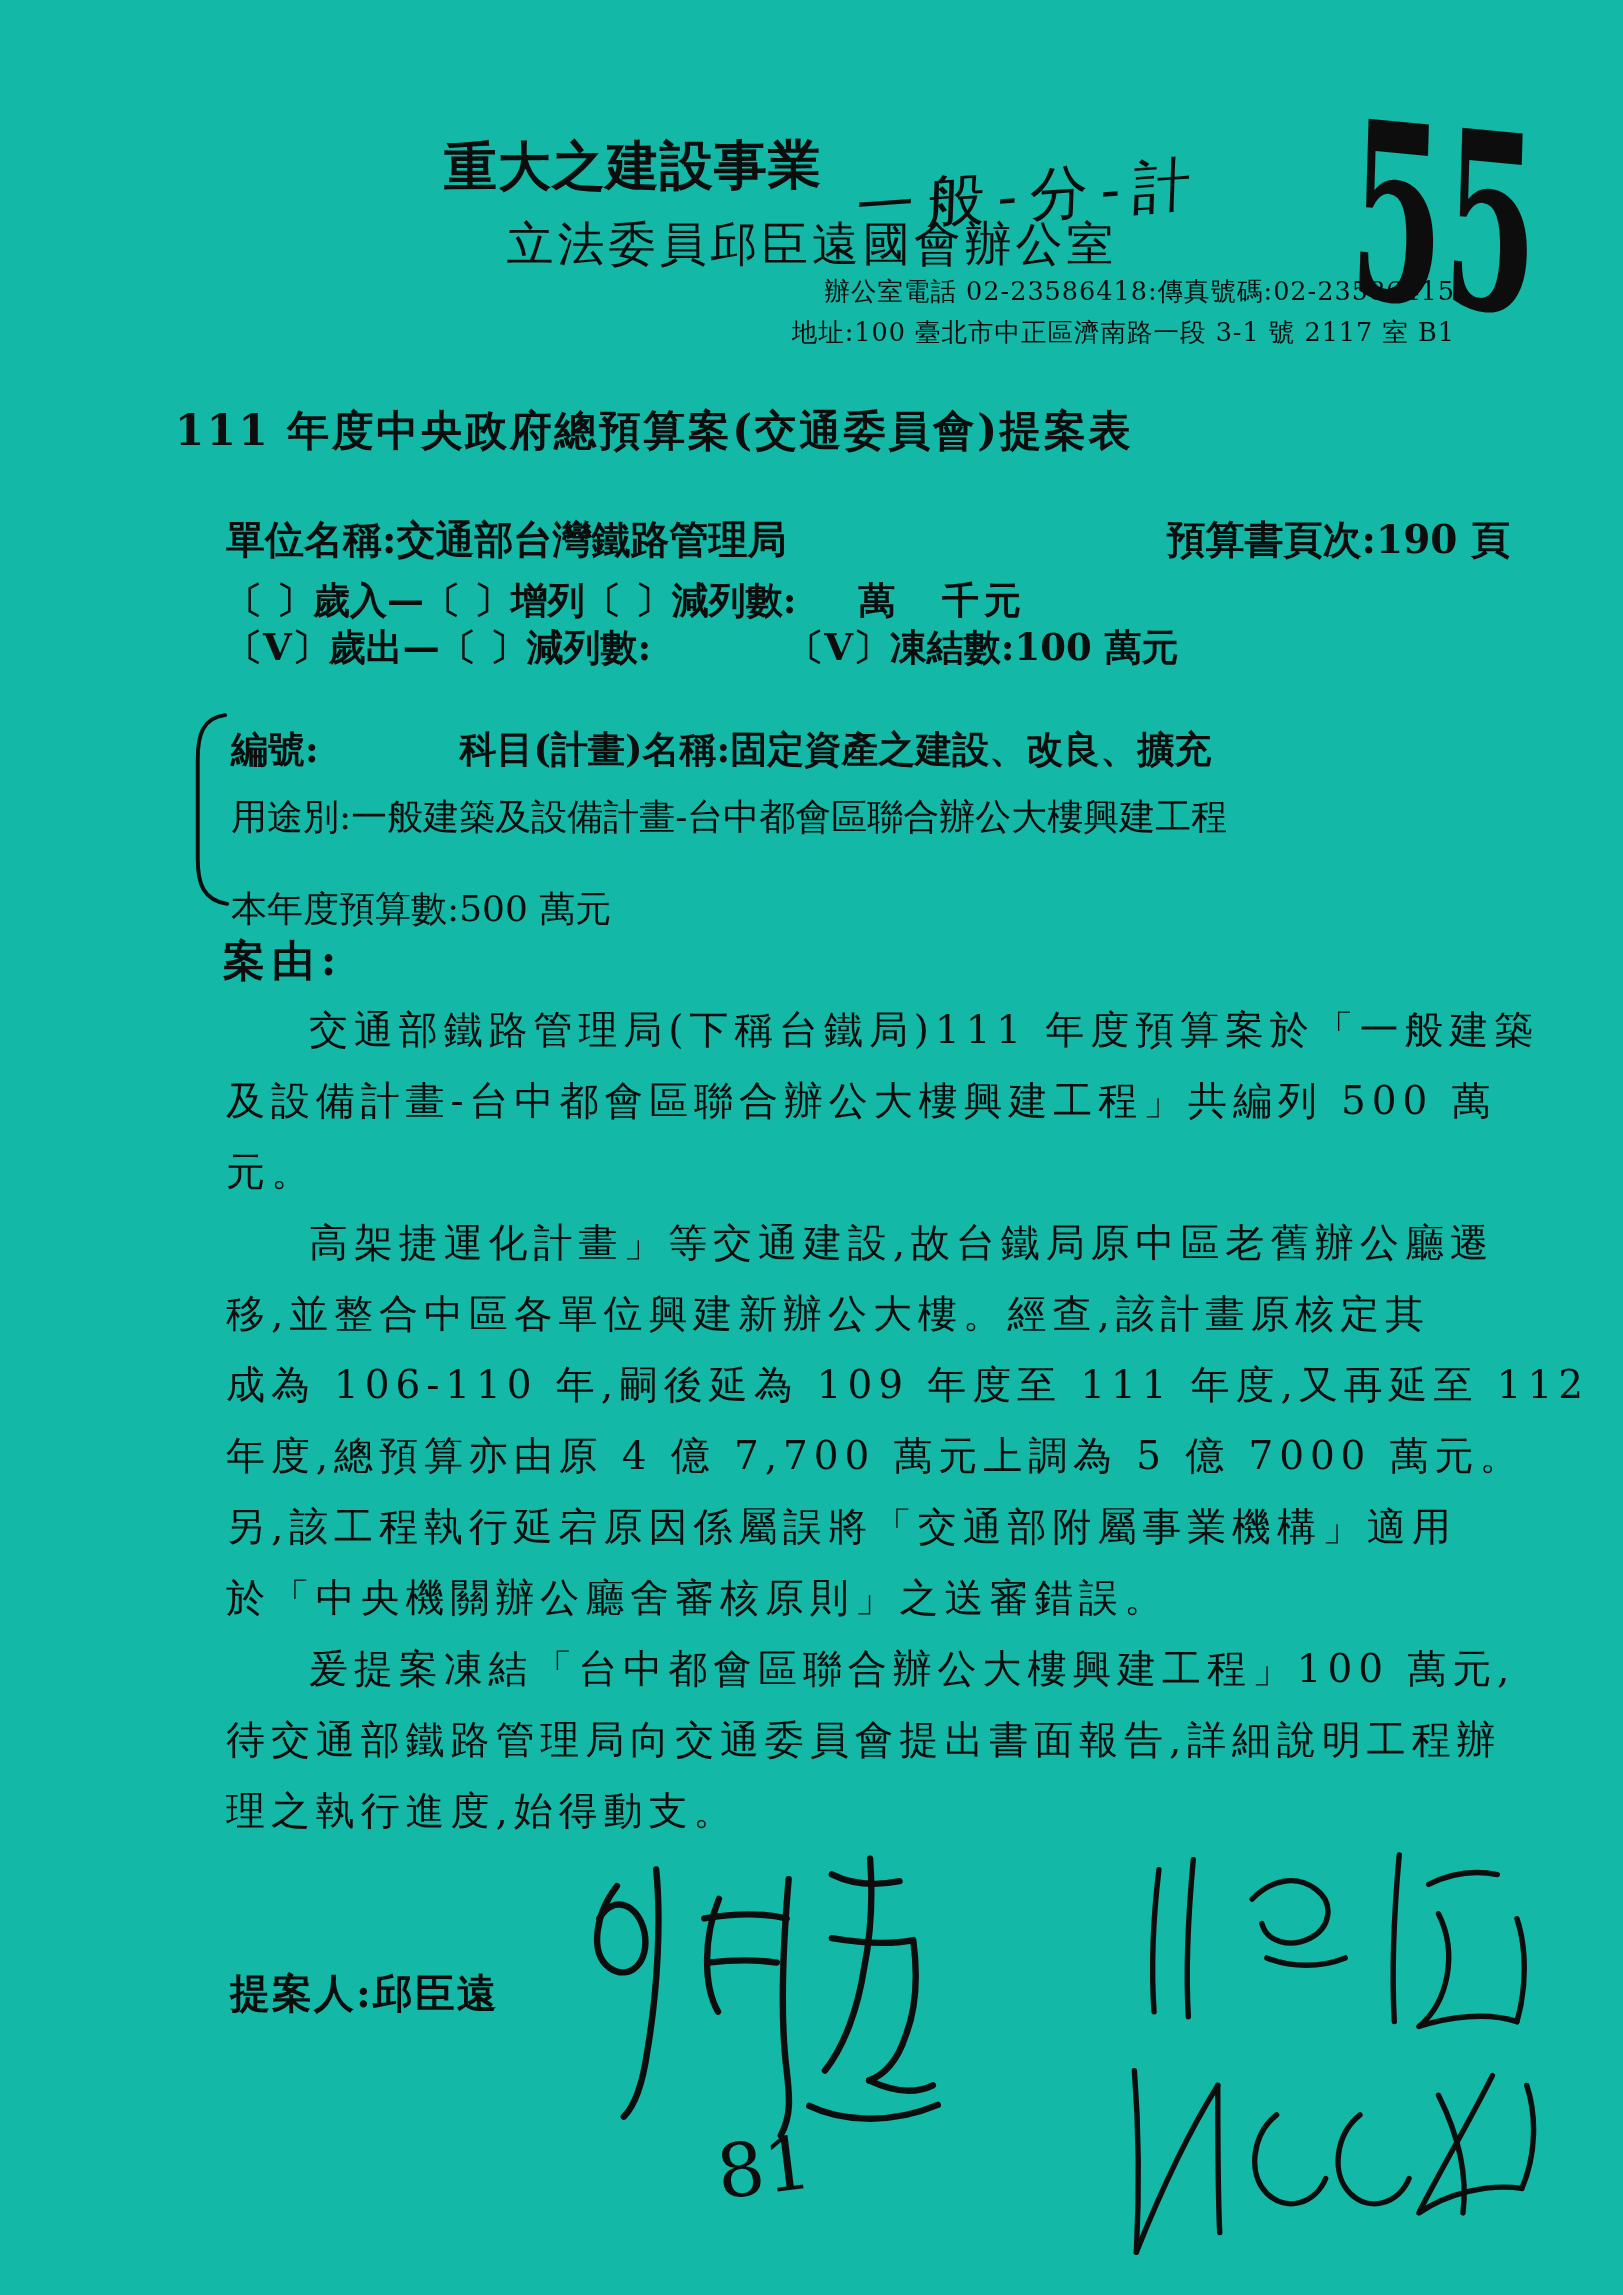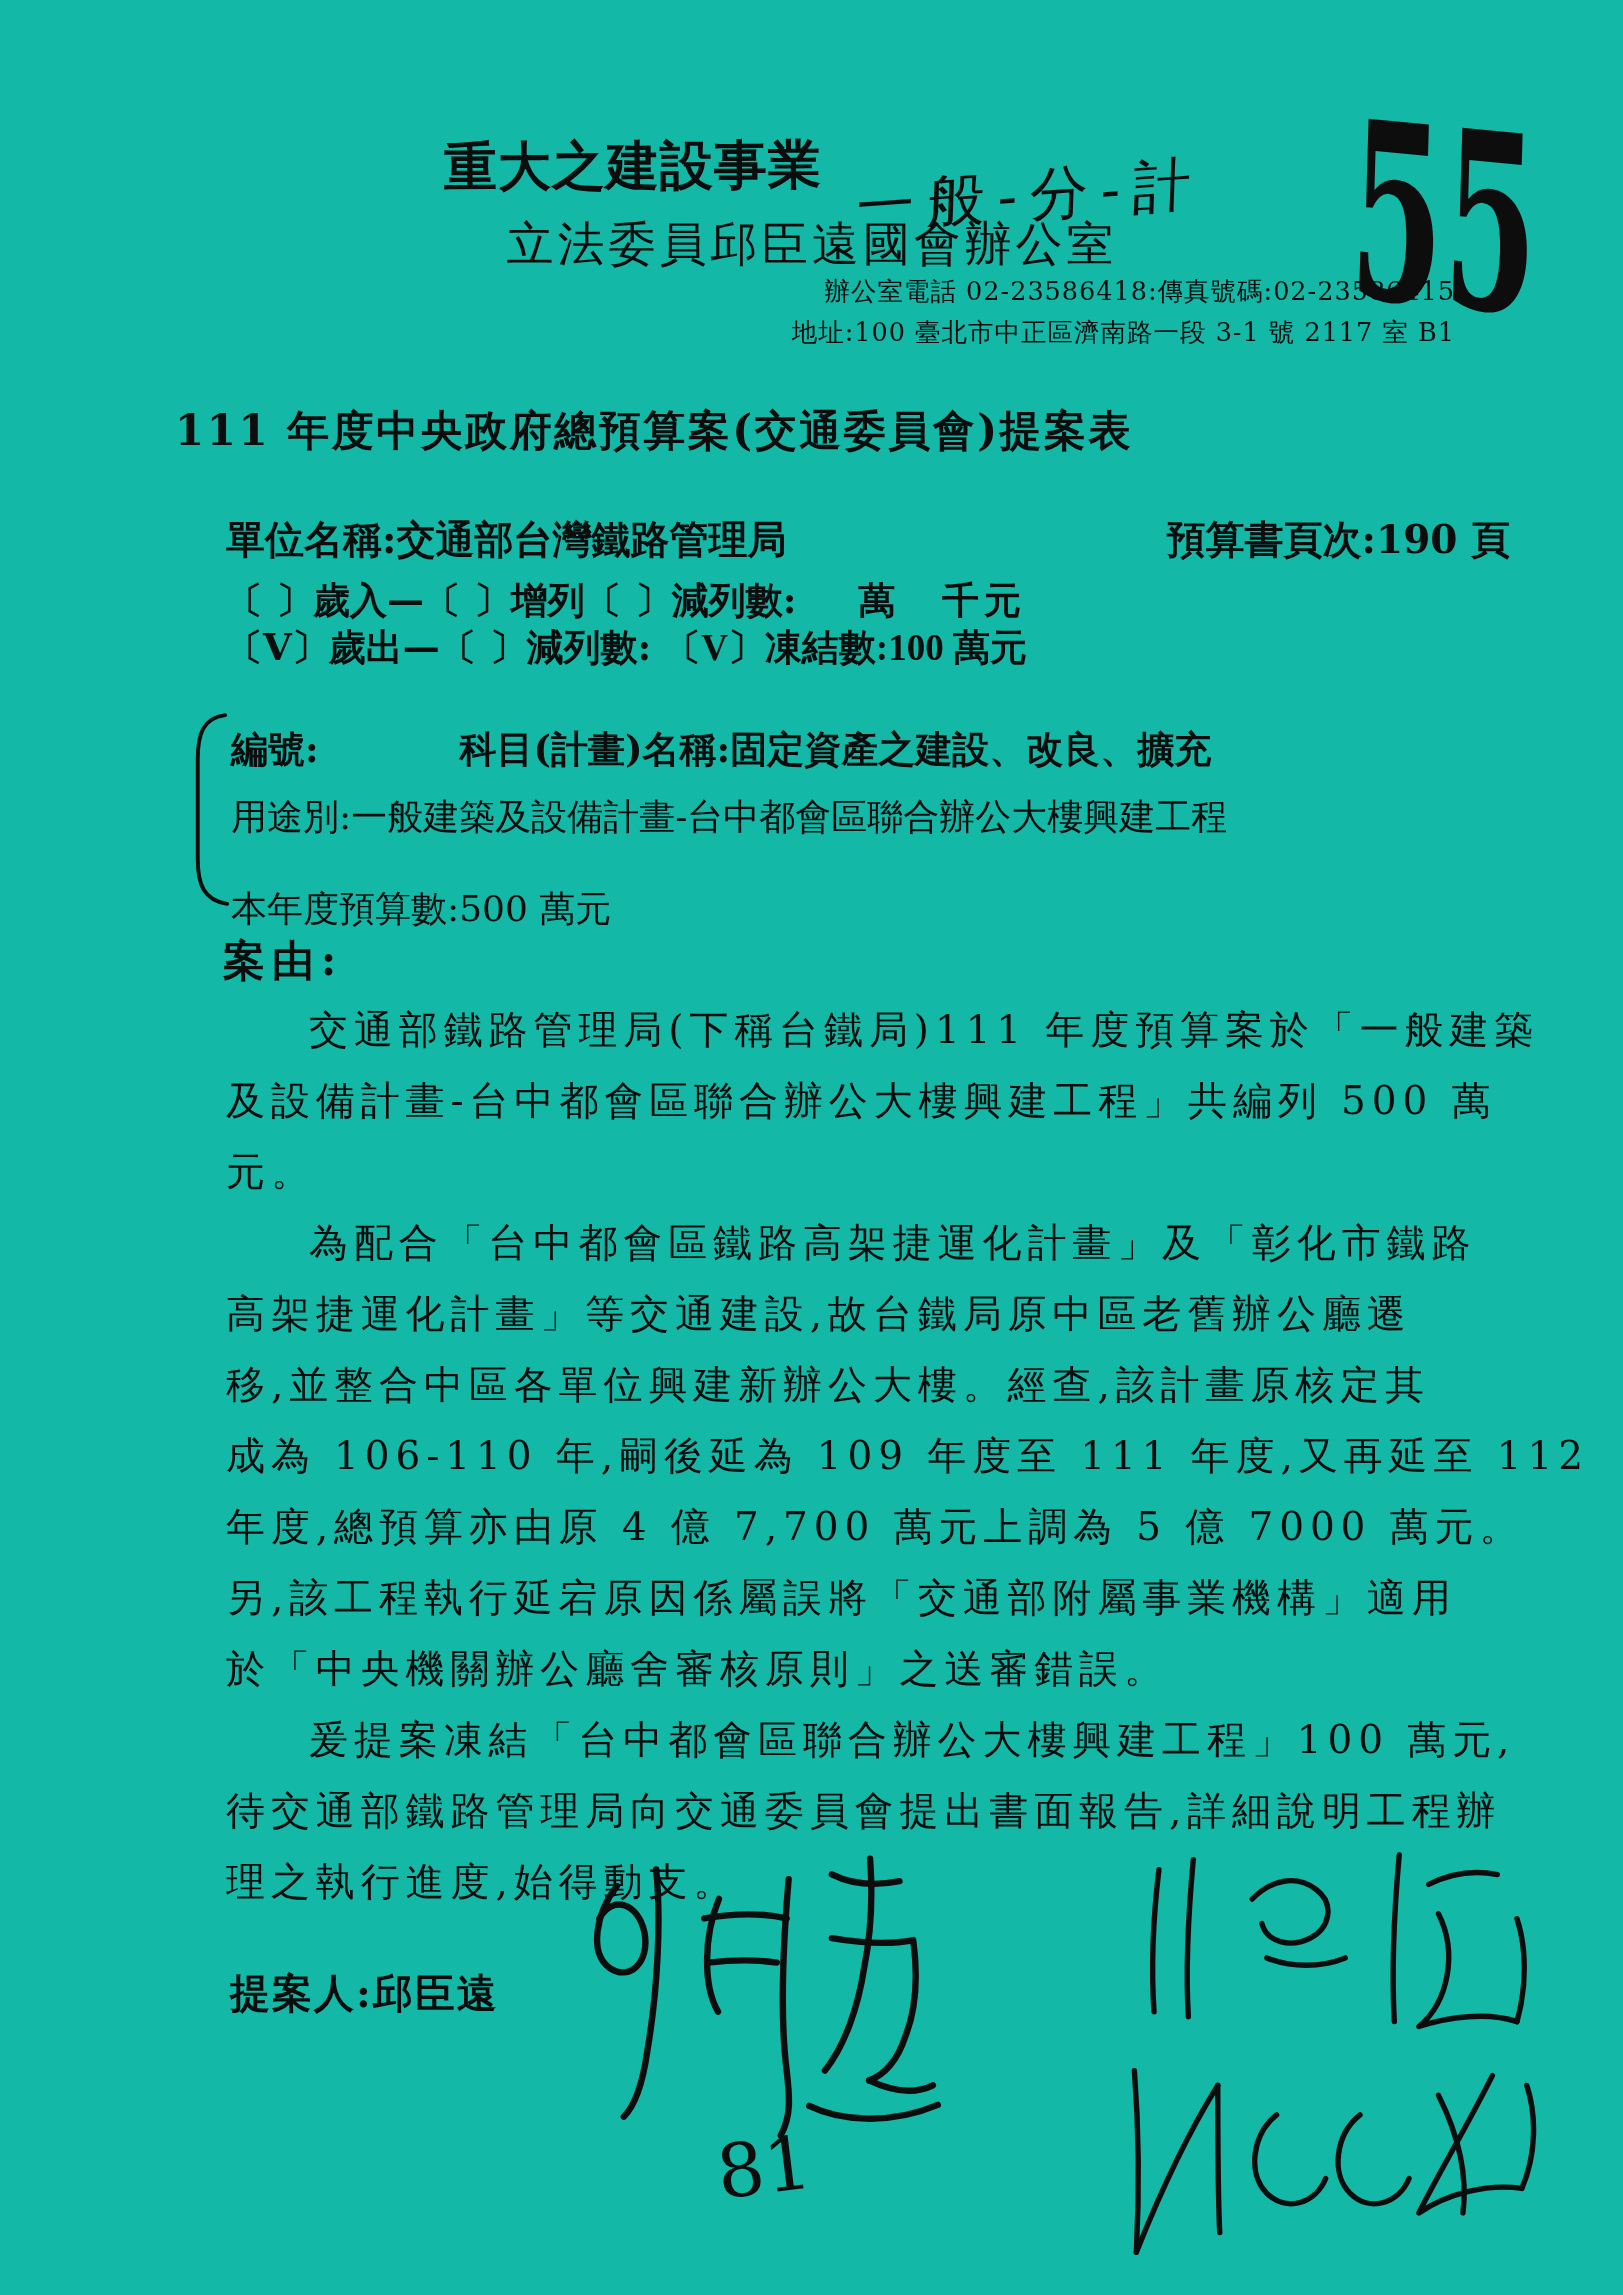--- a/index.html
+++ b/index.html
@@ -19,21 +19,21 @@
   .office-title{top:213px;left:0;width:1624px;text-align:center;font-size:47px;font-weight:normal;letter-spacing:3.9px;}
   .contact{top:274px;right:169px;font-size:25.5px;letter-spacing:1px;}
   .address{top:315px;right:169px;font-size:25.5px;letter-spacing:1px;}
 
   .form-title{top:403px;left:0;width:1308px;text-align:center;font-size:42px;font-weight:bold;letter-spacing:2.5px;}
 
   .unit-row{top:513px;left:226px;width:1284px;display:flex;justify-content:space-between;font-size:39px;font-weight:bold;}
   .rev-row{top:576px;left:226px;font-size:37px;font-weight:bold;}
   .rev-units{margin-left:49px;letter-spacing:4.9px;}
   .exp-row{top:623px;left:226px;font-size:37px;font-weight:bold;}
-  .freeze{font-family:Liberation Serif, serif;}
+  .freeze{margin-left:123px;}
 
   .brace-svg{top:712px;left:187px;}
   .serial-row{top:725px;left:231px;font-size:37px;font-weight:bold;}
   .subject{margin-left:128px;}
   .usage-row{top:793px;left:231px;font-size:36px;}
   .curbud-row{top:859px;left:231px;font-size:36px;margin-top:26px;}
 
   .case-heading{top:933px;left:223px;font-size:42px;font-weight:bold;letter-spacing:6.9px;}
 
   .case-body{
@@ -94,21 +94,20 @@
 
   <div class="abs case-heading">案由:</div>
 
   <div class="case-body">
     <div class="case-para">
         <div class="text-line">交通部鐵路管理局(下稱台鐵局)111 年度預算案於「一般建築</div>
         <div class="text-line">及設備計畫-台中都會區聯合辦公大樓興建工程」共編列 500 萬</div>
         <div class="text-line">元。</div>
       </div>
     <div class="case-para">
-        <div class="text-line">為配合「台中都會區鐵路高架捷運化計畫」及「彰化市鐵路</div>
         <div class="text-line">高架捷運化計畫」等交通建設,故台鐵局原中區老舊辦公廳遷</div>
         <div class="text-line">移,並整合中區各單位興建新辦公大樓。經查,該計畫原核定其</div>
         <div class="text-line">成為 106-110 年,嗣後延為 109 年度至 111 年度,又再延至 112</div>
         <div class="text-line">年度,總預算亦由原 4 億 7,700 萬元上調為 5 億 7000 萬元。</div>
         <div class="text-line">另,該工程執行延宕原因係屬誤將「交通部附屬事業機構」適用</div>
         <div class="text-line">於「中央機關辦公廳舍審核原則」之送審錯誤。</div>
       </div>
     <div class="case-para">
         <div class="text-line">爰提案凍結「台中都會區聯合辦公大樓興建工程」100 萬元,</div>
         <div class="text-line">待交通部鐵路管理局向交通委員會提出書面報告,詳細說明工程辦</div>

